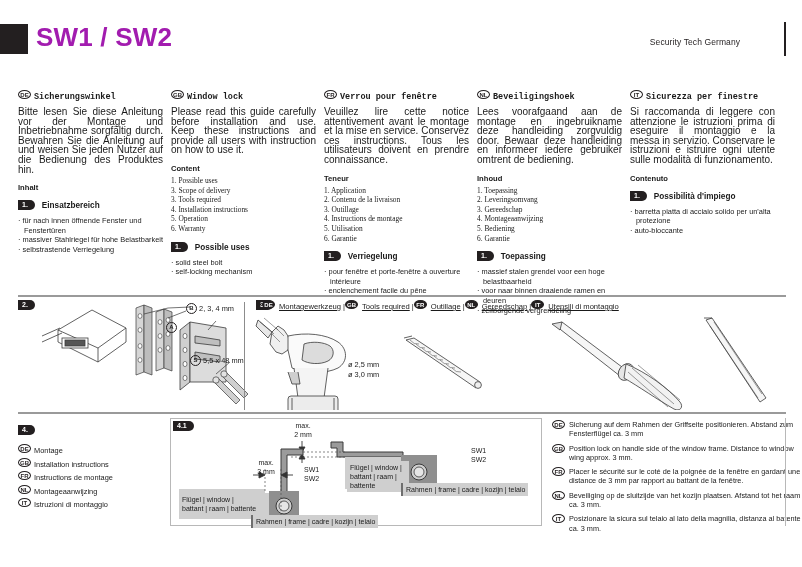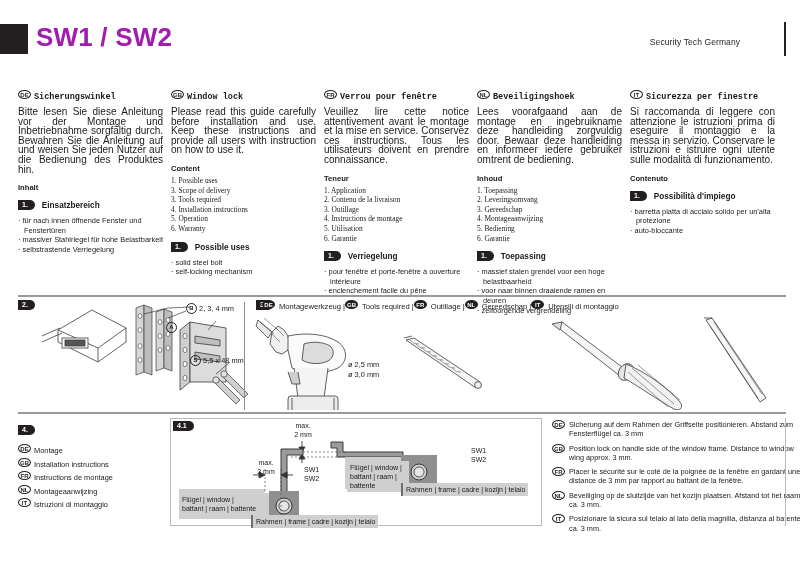--- a/index.html
+++ b/index.html
@@ -68,21 +68,21 @@
   
   .band2{position:absolute;left:18px;top:300px;width:768px;height:112px;}
   .vdiv{position:absolute;top:2px;width:1px;height:108px;background:#8c8c8c;}
 
   .numbadge{
     display:inline-block;background:#231f20;color:#fff;font-weight:bold;
     font-size:7px;line-height:10px;height:10px;padding:0 7px 0 4px;
     border-radius:0 6px 6px 0;
   }
   .s3head{position:absolute;left:262px;top:300px;font-size:7.6px;white-space:nowrap;}
-  .s3head .seg{margin:0 2px;}
+  .s3head .seg{margin:0 2px;text-decoration:underline;}
   .s3head .lang{margin-right:2px;}
 
   .dimtext{position:absolute;font-size:7.4px;line-height:10px;}
 
   
   .band4{position:absolute;left:18px;top:418px;width:768px;height:112px;}
   .s4left{position:absolute;left:0;top:0;width:128px;}
   .s4langline{font-size:7.4px;line-height:13.5px;white-space:nowrap;}
   .s4langline .lang{margin-right:3px;}
 

